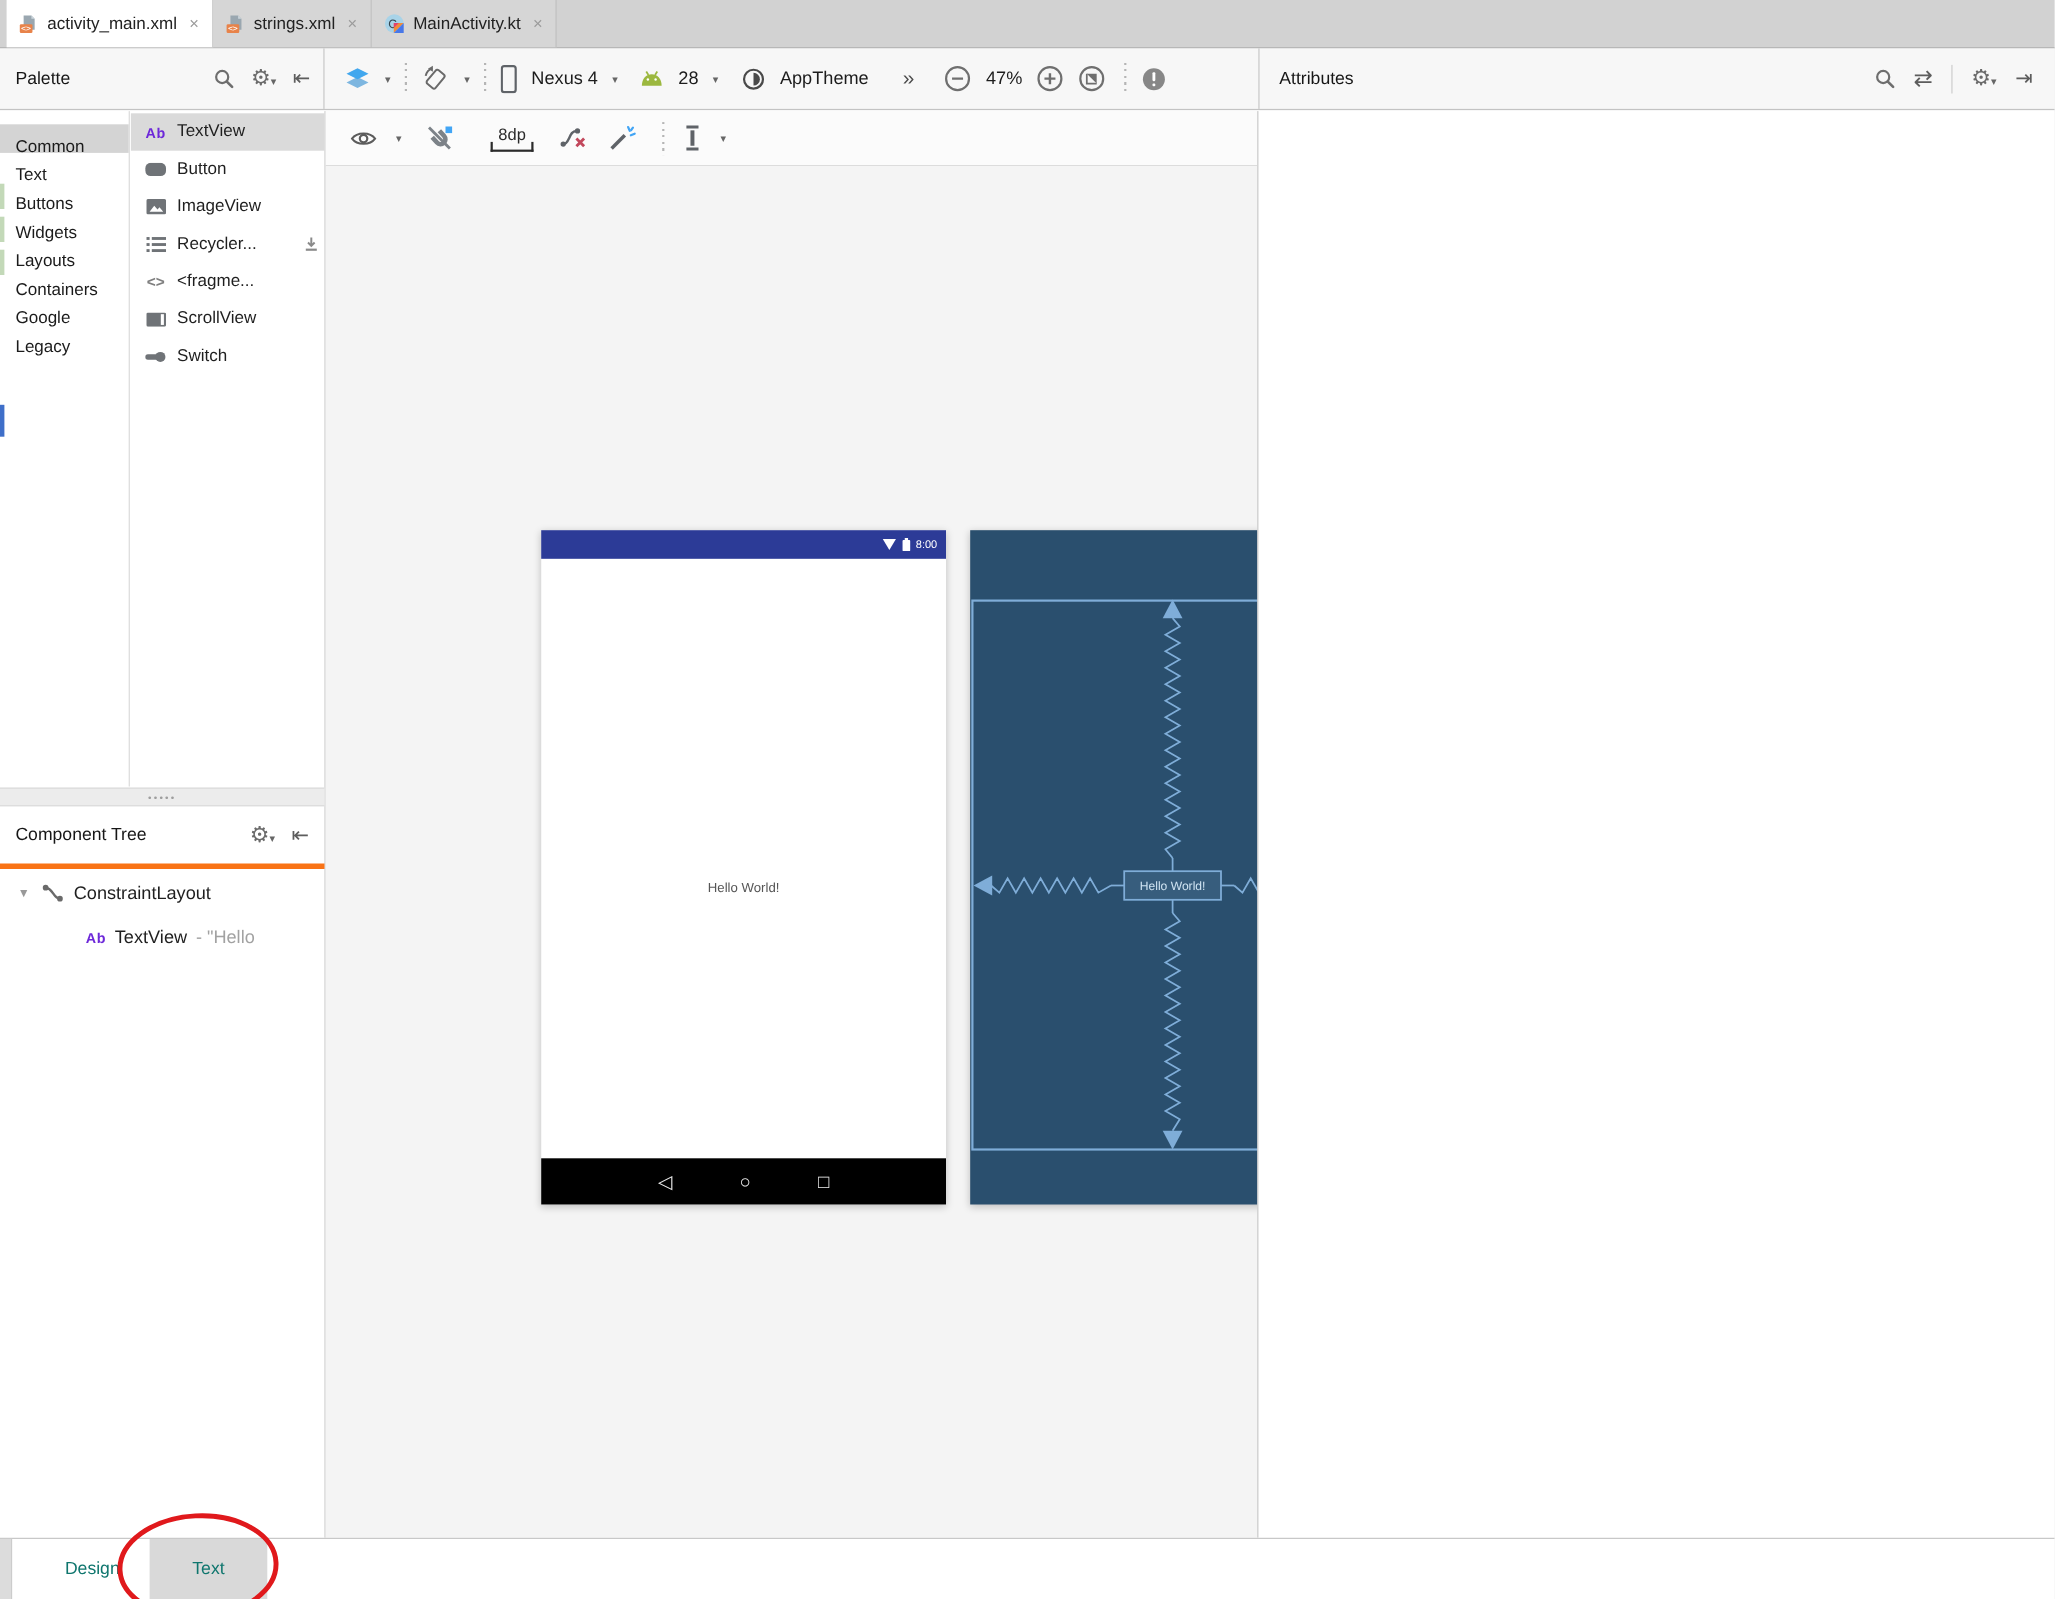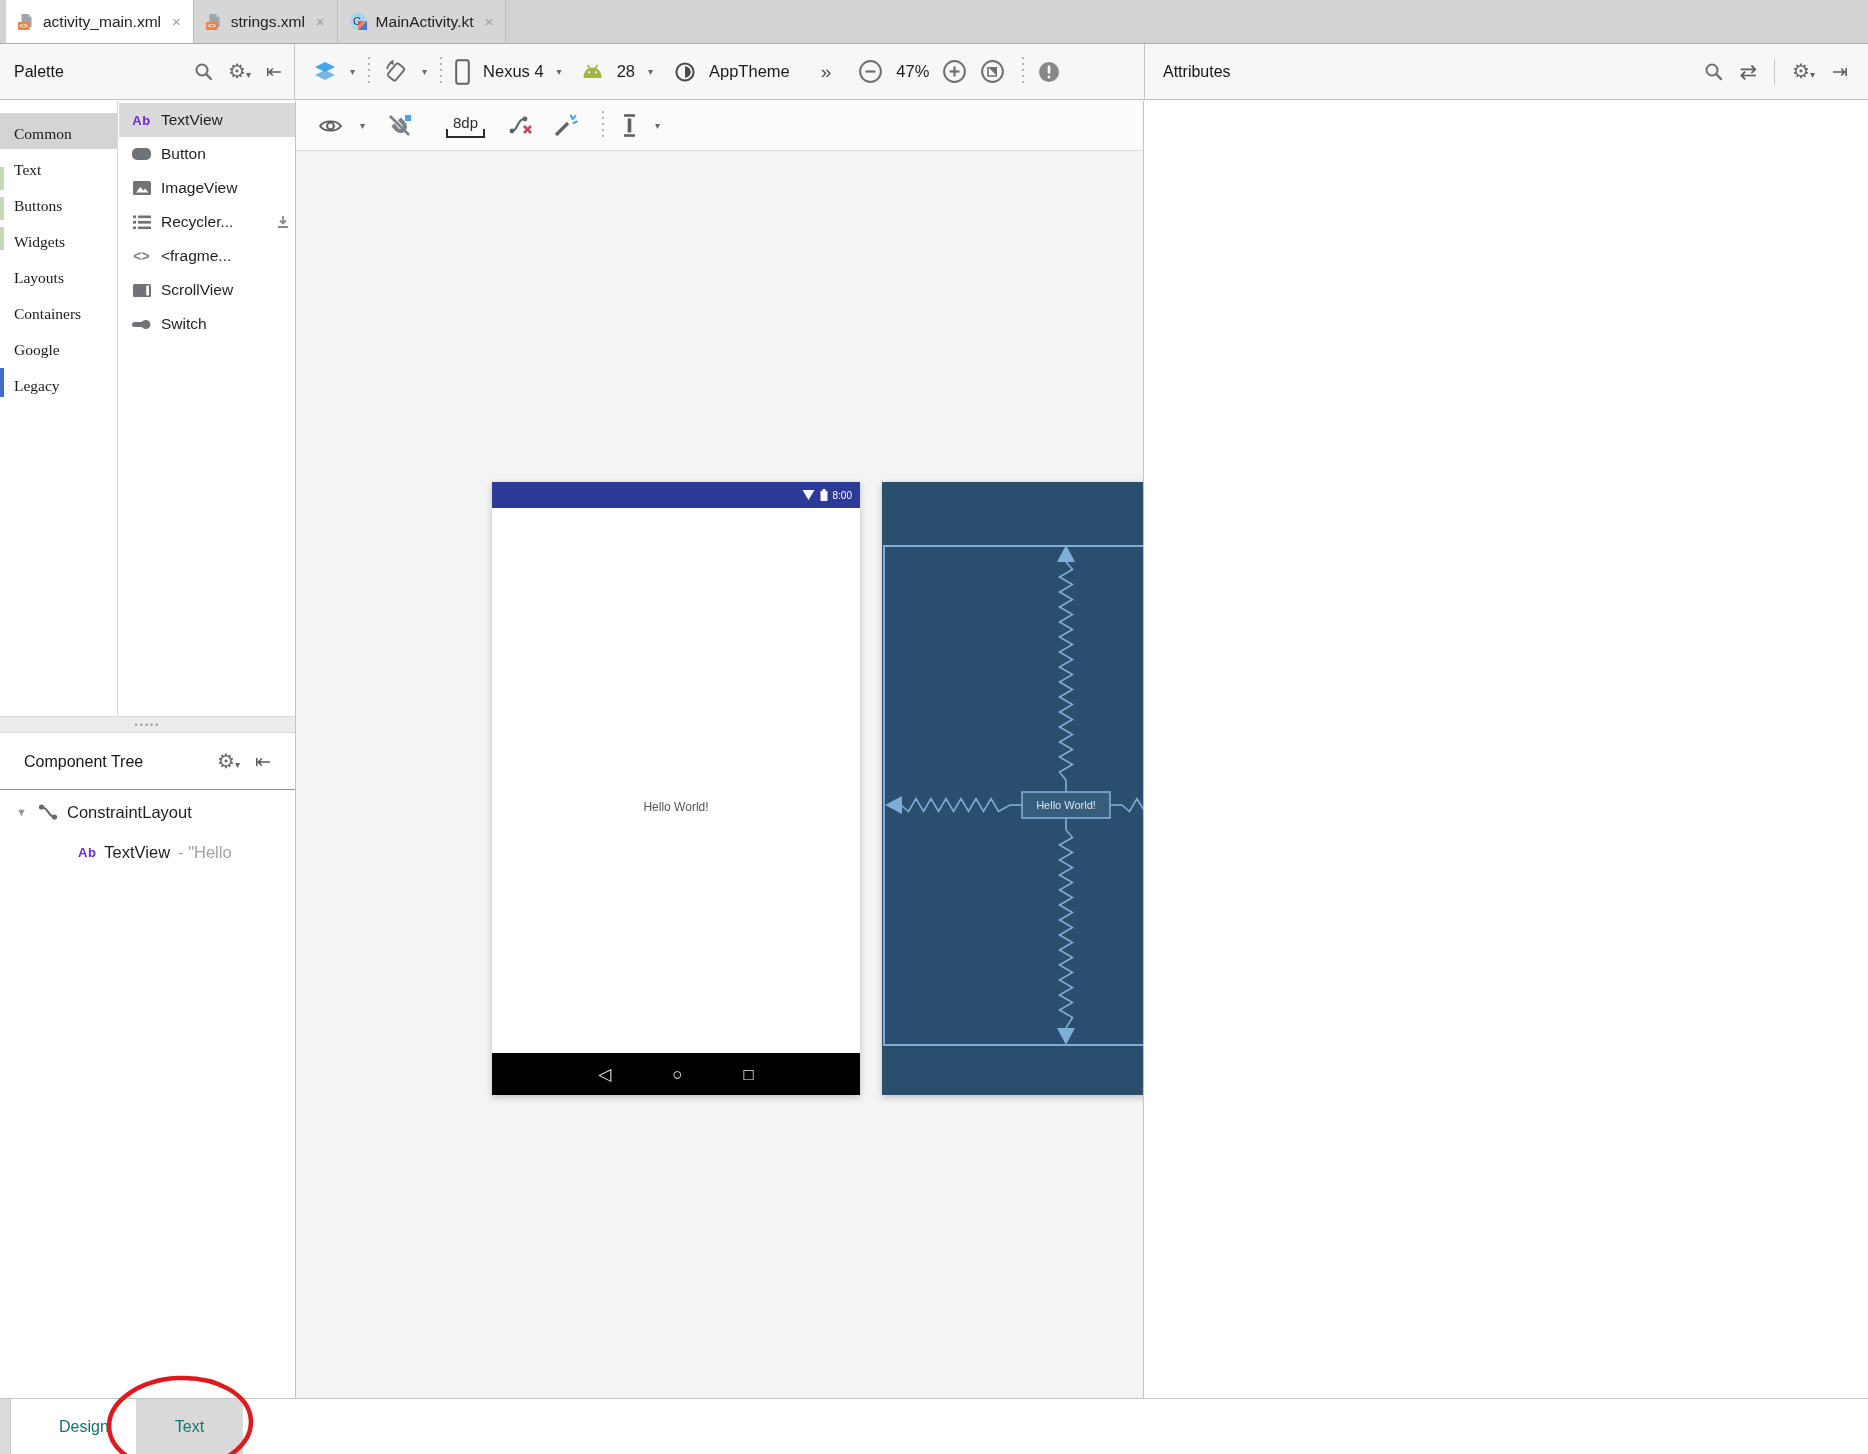--- a/index.html
+++ b/index.html
@@ -35,35 +35,35 @@
   .swap{font-size:21px;color:#5d5d5d;line-height:1;}
   .chev{font-size:19px;color:#4c4c4c;}
   .pct{font-size:16.5px;}
   .circbtn{display:flex;align-items:center;}
 
   
   .left-panel{position:absolute;left:0;top:101px;width:295px;height:1297px;background:#fff;
               border-right:1px solid #c3c3c3;box-sizing:content-box;}
   .cats{position:absolute;left:0;top:0;width:118px;height:614px;border-right:1px solid #d8d8d8;
         padding-top:12px;box-sizing:border-box;}
-  .cat{height:36px;line-height:42px;padding-left:14px;font-size:15.5px;color:#1b1b1b;cursor:default;font-family:Liberation Serif, serif;}
+  .cat{height:26px;line-height:42px;padding-left:14px;font-size:15.5px;color:#1b1b1b;cursor:default;}
   .cat.selected{background:#d4d4d4;}
   .items{position:absolute;left:119px;top:0;right:0;height:614px;padding-top:2px;box-sizing:border-box;}
   .pitem{height:34px;display:flex;align-items:center;gap:9px;padding-left:12px;font-size:15.5px;position:relative;}
   .pitem.selected{background:#dadada;}
   .pico{width:21px;display:flex;justify-content:center;align-items:center;}
   .ab{font-weight:bold;color:#6d28d9;font-size:13px;letter-spacing:.5px;}
   .frag{font-weight:bold;color:#7f7f7f;font-size:14px;}
   .dl{position:absolute;right:5px;top:10px;}
   .tick{position:absolute;left:0;width:4px;}
   .splitter{position:absolute;left:0;top:615px;width:100%;height:17px;background:#ececec;
             border-top:1px solid #d9d9d9;border-bottom:1px solid #d9d9d9;display:flex;align-items:center;
             justify-content:center;color:#9e9e9e;font-size:9px;letter-spacing:2px;box-sizing:border-box;}
-  .ct-head{position:absolute;left:0;top:633px;width:100%;height:56px;border-bottom:1px solid #f97316;
-           display:flex;align-items:center;gap:15px;padding:0 24px;box-sizing:border-box;}
+  .ct-head{position:absolute;left:0;top:633px;width:100%;height:56px;border-bottom:5px solid #f97316;
+           display:flex;align-items:center;gap:15px;padding:0 14px;box-sizing:border-box;}
   .tree{position:absolute;left:0;top:689px;right:0;bottom:0;overflow:hidden;}
   .trow{height:36px;display:flex;align-items:center;gap:8px;white-space:nowrap;font-size:16.5px;margin-top:4px;}
   .exp{color:#999;font-size:11px;width:15px;text-align:center;margin-left:14px;}
   .trow.child{padding-left:78px;}
   .suffix{color:#a2a2a2;}
 
   
   .canvas-toolbar{position:absolute;left:296px;top:101px;width:847px;height:50px;background:#fbfbfb;
                   border-bottom:1px solid #dcdcdc;display:flex;align-items:center;gap:17px;
                   padding-left:22px;box-sizing:border-box;}

